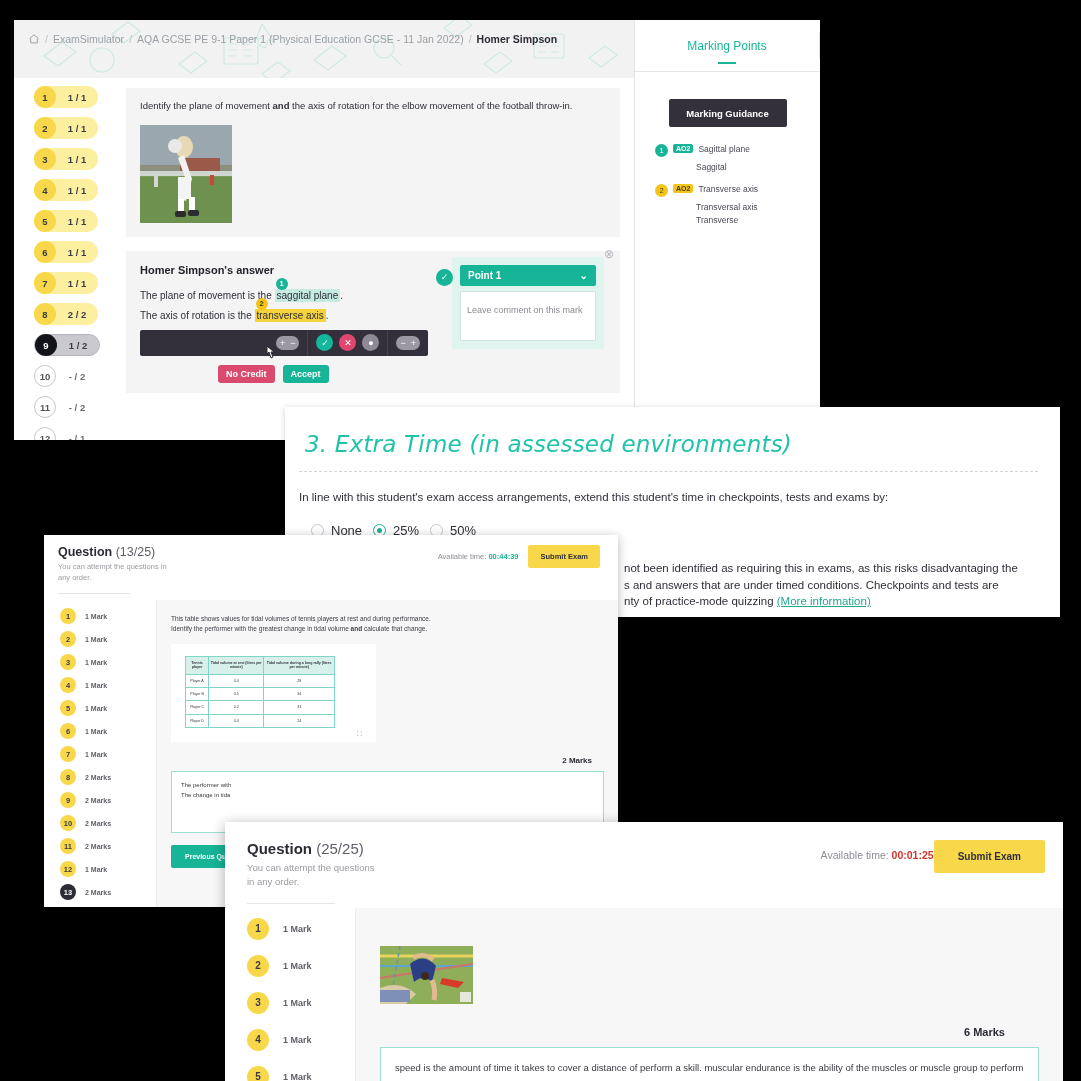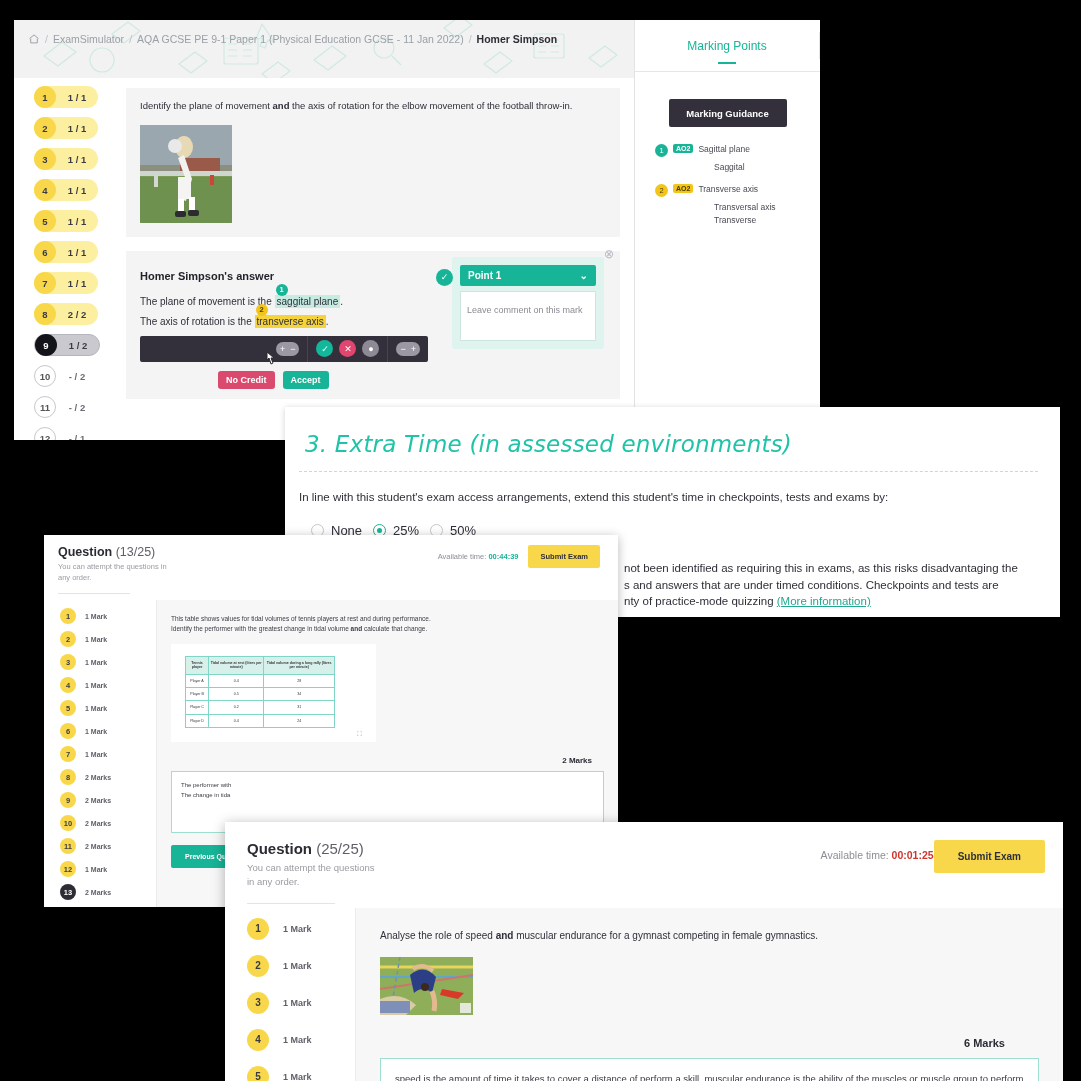--- a/index.html
+++ b/index.html
@@ -63,21 +63,21 @@
     background:#f4f4f5; height:30px; display:flex; align-items:center;
     justify-content:space-between; padding:0 14px; margin-bottom:13px;
   }
   .q-title{ font-size:11.5px; font-weight:bold; color:#23232b; }
   .hide-q{ display:flex; align-items:center; gap:7px; font-size:10px; color:#5c5c66; }
   .q-stem-card{ background:#f4f4f5; padding:12px 14px 14px; margin-bottom:14px; }
   .q-stem{ font-size:9.5px; color:#2e2e38; margin:0 0 12px; line-height:1.35; }
   .q-photo{ width:92px; height:98px; border-radius:1px; overflow:hidden; position:relative; }
 
   .ans-card{ background:#f4f4f5; padding:13px 14px 10px; position:relative; min-height:120px; }
-  .ans-title{ font-size:11px; font-weight:bold; color:#23232b; margin:6px 0 14px; }
+  .ans-title{ font-size:11px; font-weight:bold; color:#23232b; margin:0 0 14px; }
   .ans-line{ font-size:10px; color:#2e2e38; margin:0 0 9px; position:relative; }
   .hl-green{ background:#c6ece2; padding:1px 2px; position:relative; }
   .hl-yellow{ background:#f5d33c; padding:1px 2px; position:relative; }
   .mk-badge{
     position:absolute; top:-11px; left:1px; width:12px; height:12px; border-radius:50%;
     font-size:7.5px; color:#fff; display:flex; align-items:center; justify-content:center;
     font-weight:bold;
   }
   .mk-badge.g{ background:#17b497; }
   .mk-badge.y{ background:#f3c518; color:#4a3c00; }
@@ -136,21 +136,21 @@
   }
   .mp-list{ padding:16px 0 0 20px; }
   .mp-row{ display:flex; align-items:flex-start; gap:5px; margin-bottom:4px; }
   .mp-num{ width:13px; height:13px; border-radius:50%; font-size:7.5px; color:#fff; display:flex; align-items:center; justify-content:center; flex:0 0 13px; margin-top:1px;}
   .mp-num.g{ background:#17b497; }
   .mp-num.y{ background:#f3c518; color:#4a3c00; }
   .ao2{ font-size:7px; font-weight:bold; padding:1px 3px; border-radius:2px; color:#fff; margin-top:1px;}
   .ao2.g{ background:#17b497; }
   .ao2.y{ background:#f3c518; color:#4a3c00; }
   .mp-txt{ font-size:8.5px; color:#4a4a55; line-height:1.55; }
-  .mp-alt{ font-size:8.5px; color:#4a4a55; margin-left:59px; line-height:1.55;}
+  .mp-alt{ font-size:8.5px; color:#4a4a55; margin-left:41px; line-height:1.55;}
 
   
   #extratime-window{
     position:absolute; left:285px; top:407px; width:775px; height:210px;
     background:#fff; box-shadow:0 1px 6px rgba(0,0,0,.18);
     padding:18px 22px 0 14px; overflow:hidden;
   }
   .et-heading{
     font-family:"DejaVu Sans", sans-serif; font-size:23px; color:#1fc3a7; font-style:italic;
     font-weight:normal; margin:6px 0 0 6px; letter-spacing:.2px;
@@ -608,21 +608,20 @@
           <span class="e2-dot">5</span>
           <span class="e2-mark">1 Mark</span>
         </div>
       <div class="e2-nav-item">
           <span class="e2-dot">6</span>
           <span class="e2-mark">1 Mark</span>
         </div>
     </div>
 
     <div class="e2-content">
-      <div class="e2-stem"><span>Analyse the role of speed </span><b>and</b><span> muscular endurance for a gymnast competing in female gymnastics.</span></div>
 
       <div class="e2-photo">
         <svg width="93" height="58" viewBox="0 0 93 58">
           <rect width="93" height="58" fill="#8fae5a"></rect>
           <path d="M0 10 h93" stroke="#e8d45a" stroke-width="3"></path>
           <path d="M0 20 h93" stroke="#5fa6c9" stroke-width="2"></path>
           <path d="M0 32 L93 18" stroke="#d0736a" stroke-width="2"></path>
           <path d="M20 0 L10 58" stroke="#6f93a6" stroke-width="1.5" stroke-dasharray="4 3"></path>
           <path d="M30 18 q14 -12 26 2 l-4 16 q-9 -8 -18 0 z" fill="#2c3f86"></path>
           <path d="M33 12 q10 -7 20 2" stroke="#e3b98e" stroke-width="4" fill="none"></path>

